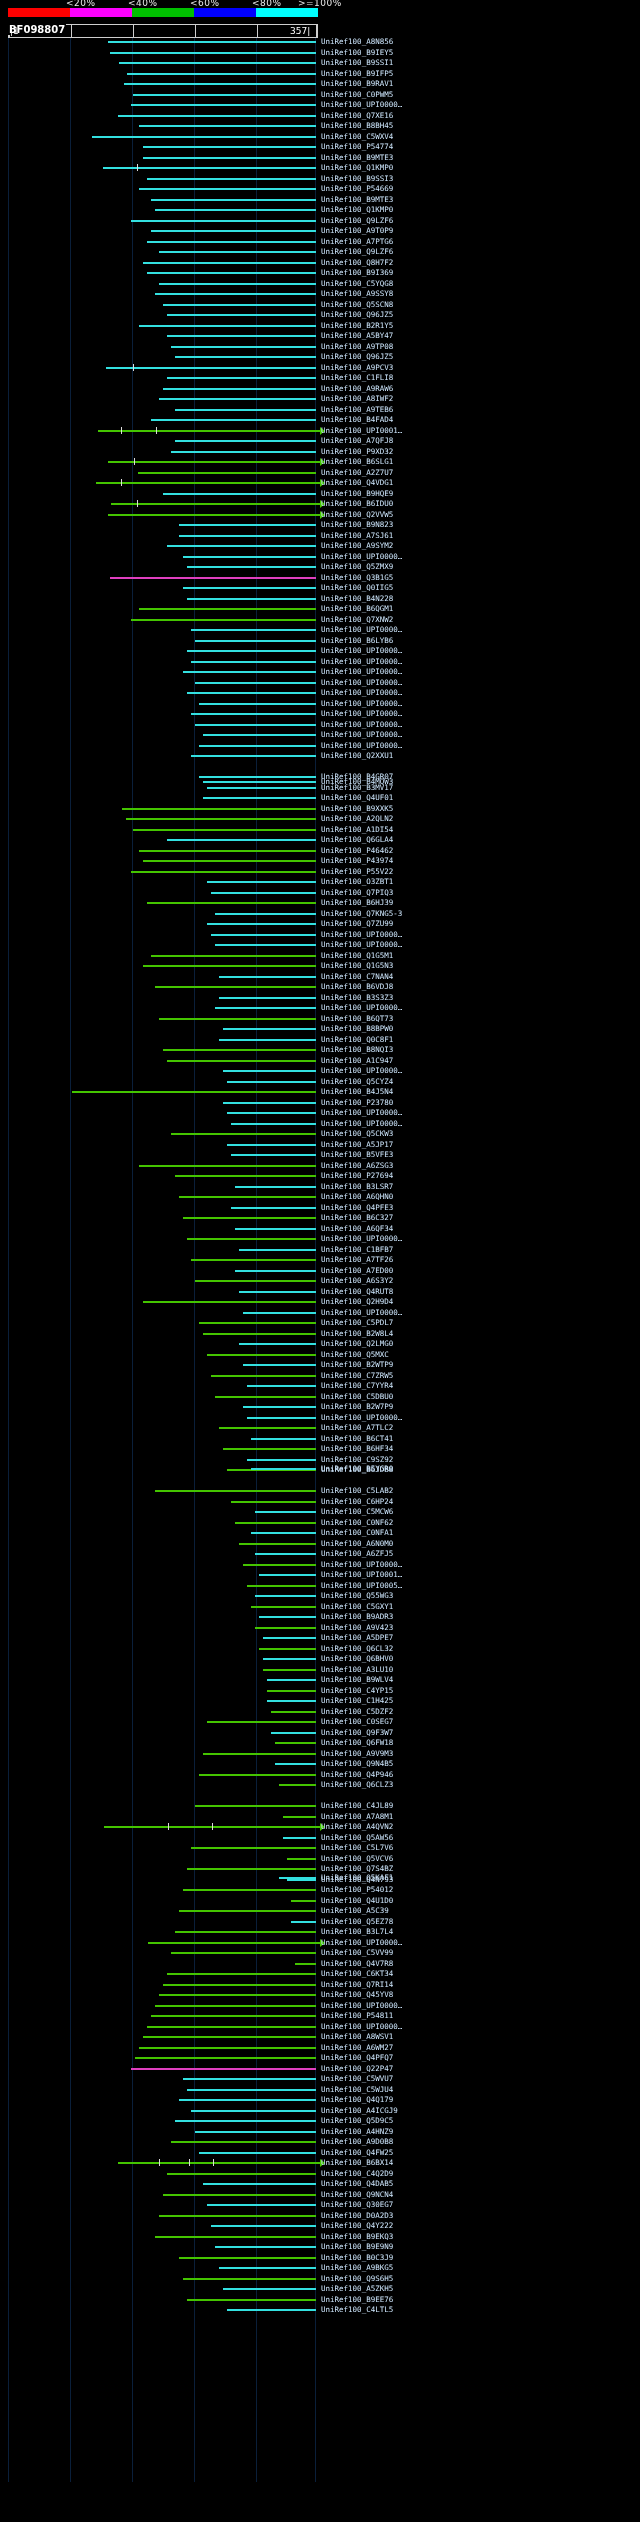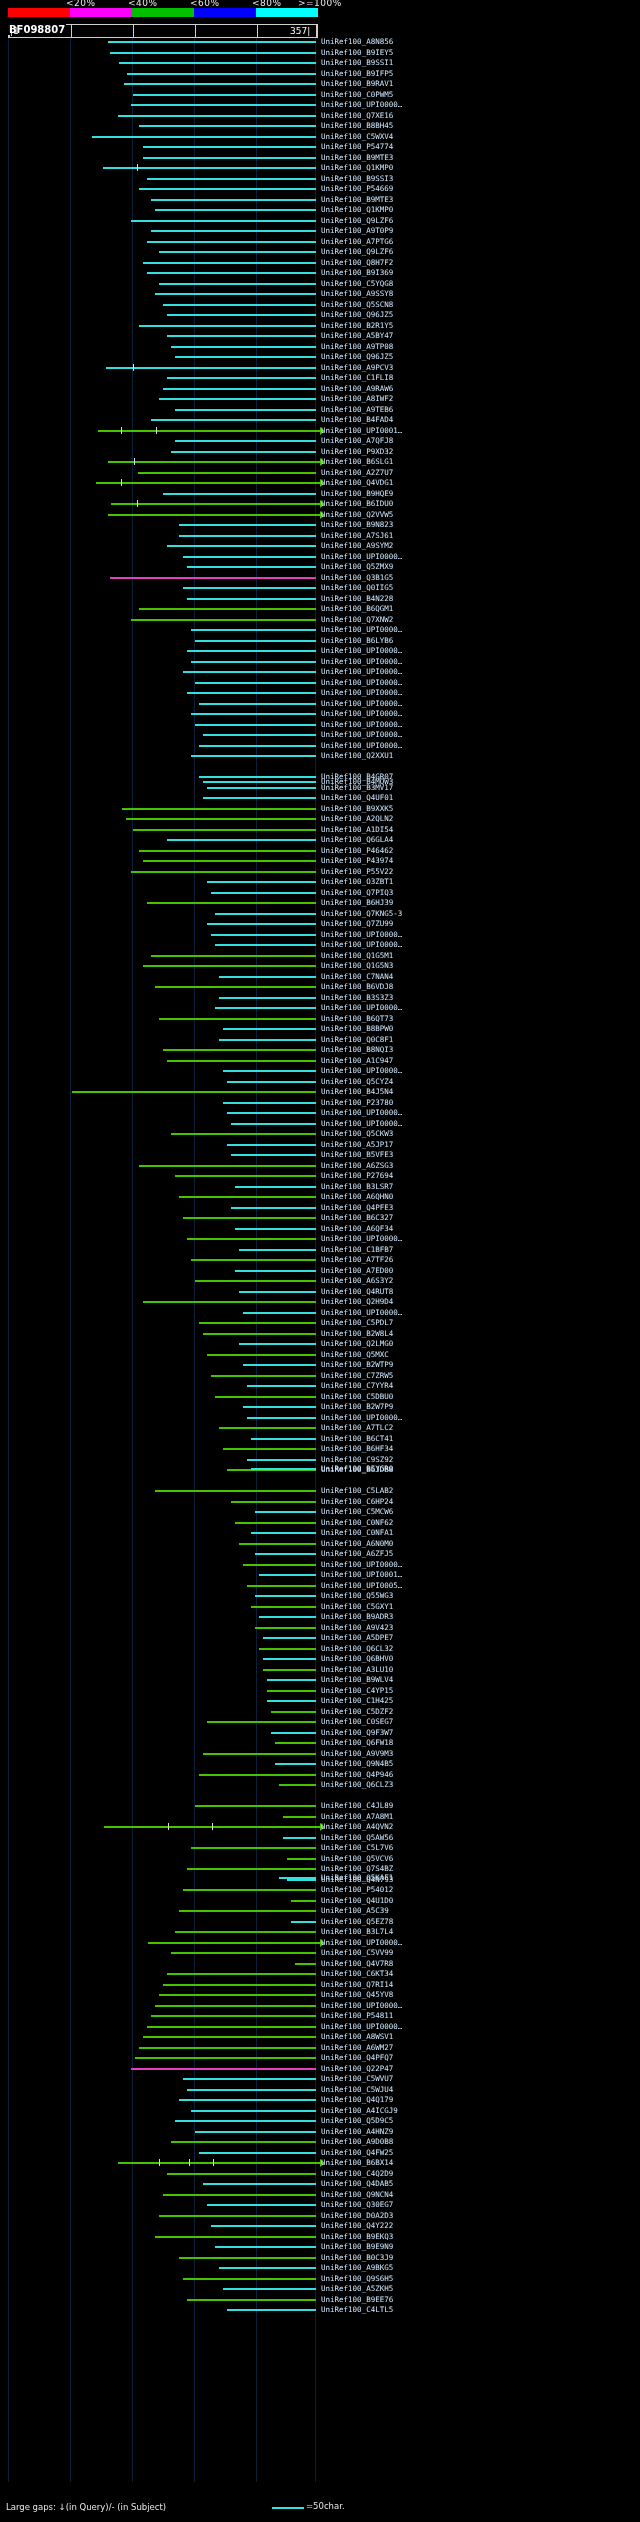--- a/index.html
+++ b/index.html
@@ -951,18 +951,13 @@
       <div class="row" style="top: 2257.5px; width: 640px;">
         <div class="bar" style="left: 187px; width: 129px; background: rgb(68, 196, 0);"></div>
         <div class="lbl">UniRef100_B9EE76</div>
       </div>
       <div class="row" style="top: 2268px; width: 640px;">
         <div class="bar" style="left: 227px; width: 89px; background: rgb(51, 224, 224);"></div>
         <div class="lbl">UniRef100_C4LTL5</div>
       </div>
     </div>
 
-  <div id="footer">
-    <div id="gapnote">Large gaps: ↓(in Query)/- (in Subject)</div>
-    <div id="scalebar"></div>
-    <div id="scalelab">=50char.</div>
-  </div>
 </div>
 
 </body></html>

